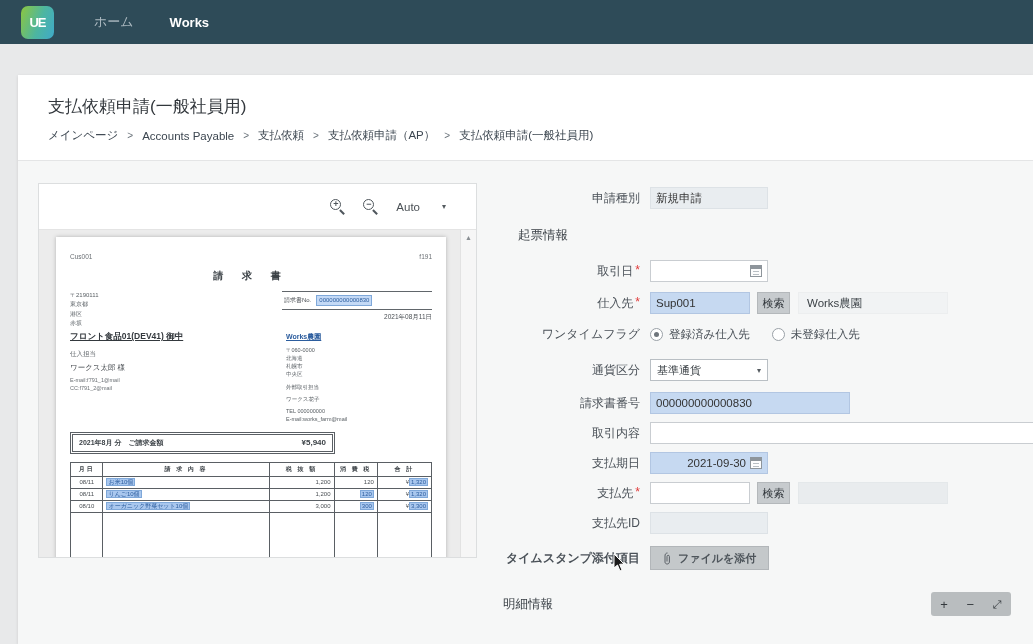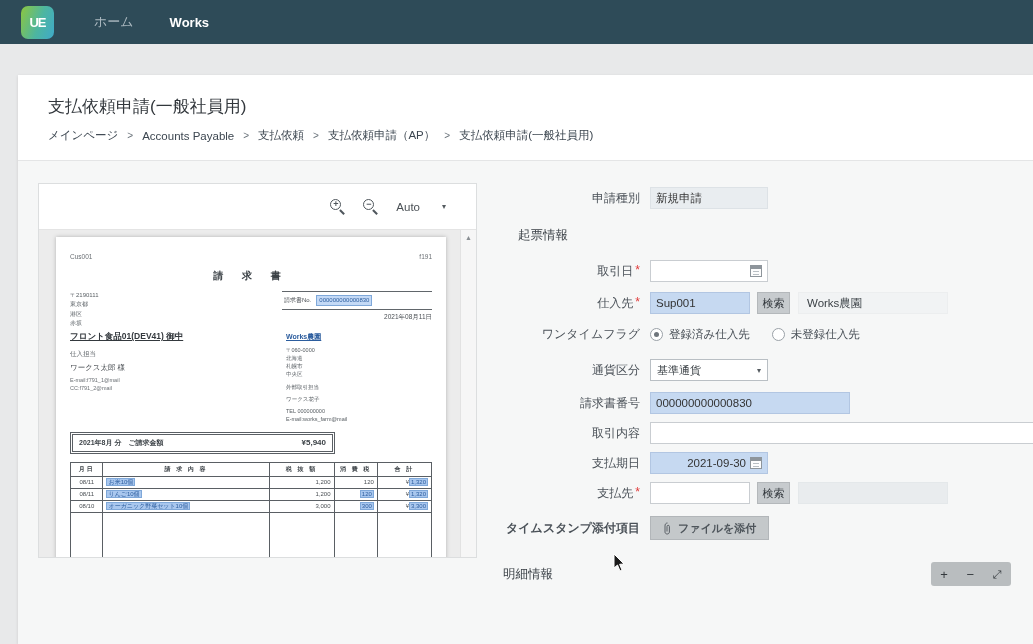--- a/index.html
+++ b/index.html
@@ -308,20 +308,24 @@
       </div>
     </div>
 
     <div class="frow">
       <div class="flabel"><span>支払先</span><span class="req">*</span></div>
       <div class="inp" style="width:100px;"></div>
       <div class="btn-search">検索</div>
       <div class="display-field" style="width:150px; background:#e9ecee; border-color:#e4e8ea;"></div>
     </div>
 
+    <div class="frow">
+      <div class="flabel">支払先ID</div>
+      <div class="inp gray" style="width:118px;"></div>
+    </div>
 
     <div class="frow" style="margin-top:12px;font-weight:bold;">
       <div class="flabel">タイムスタンプ添付項目</div>
       <div class="btn-attach">
         <svg width="9" height="13" viewBox="0 0 9 13">
           <path d="M4.5 1 C2.5 1 2 2.5 2 4 L2 10 C2 11.2 3 12 4.2 12 C5.4 12 6.4 11.2 6.4 10 L6.4 4.5 C6.4 3.8 5.9 3.3 5.2 3.3 C4.5 3.3 4 3.8 4 4.5 L4 9.5" fill="none" stroke="#5a6066" stroke-width="1"></path>
         </svg>
         <span>ファイルを添付</span>
       </div>
     </div>

